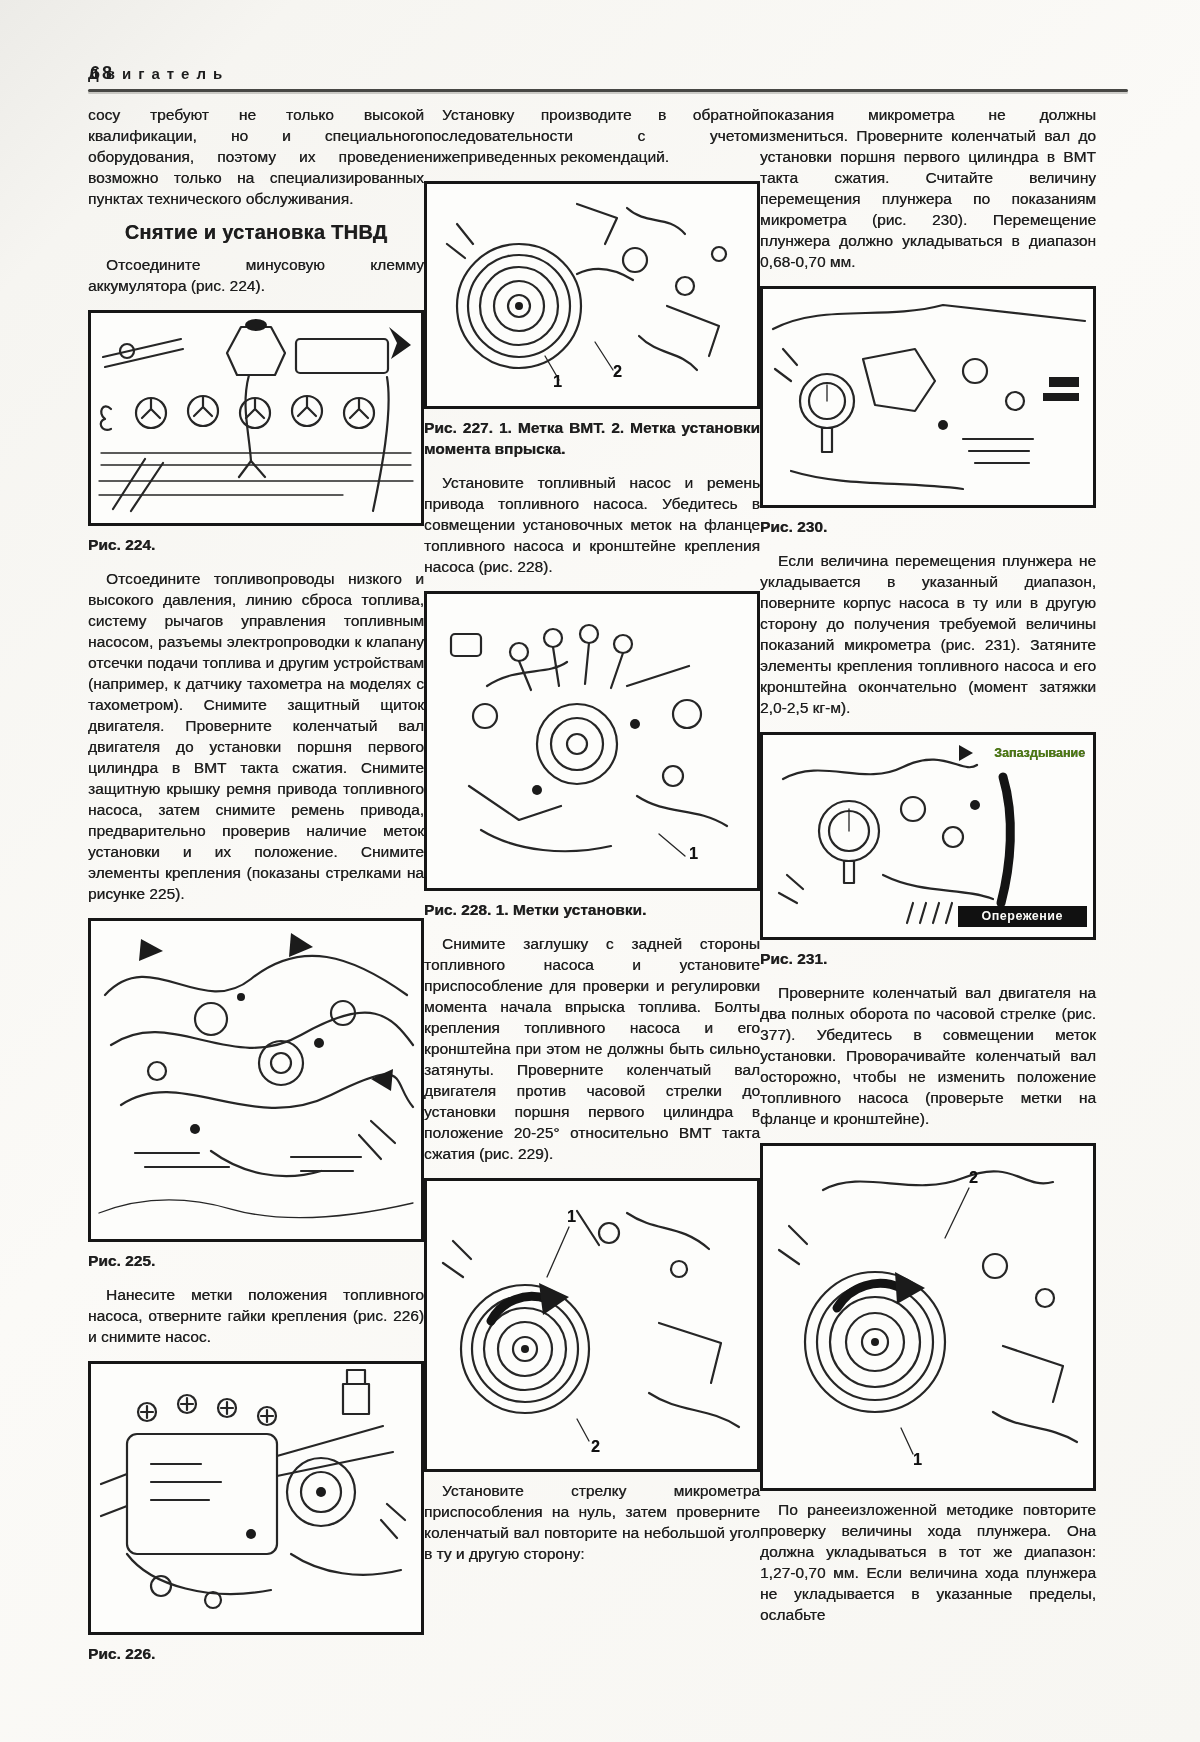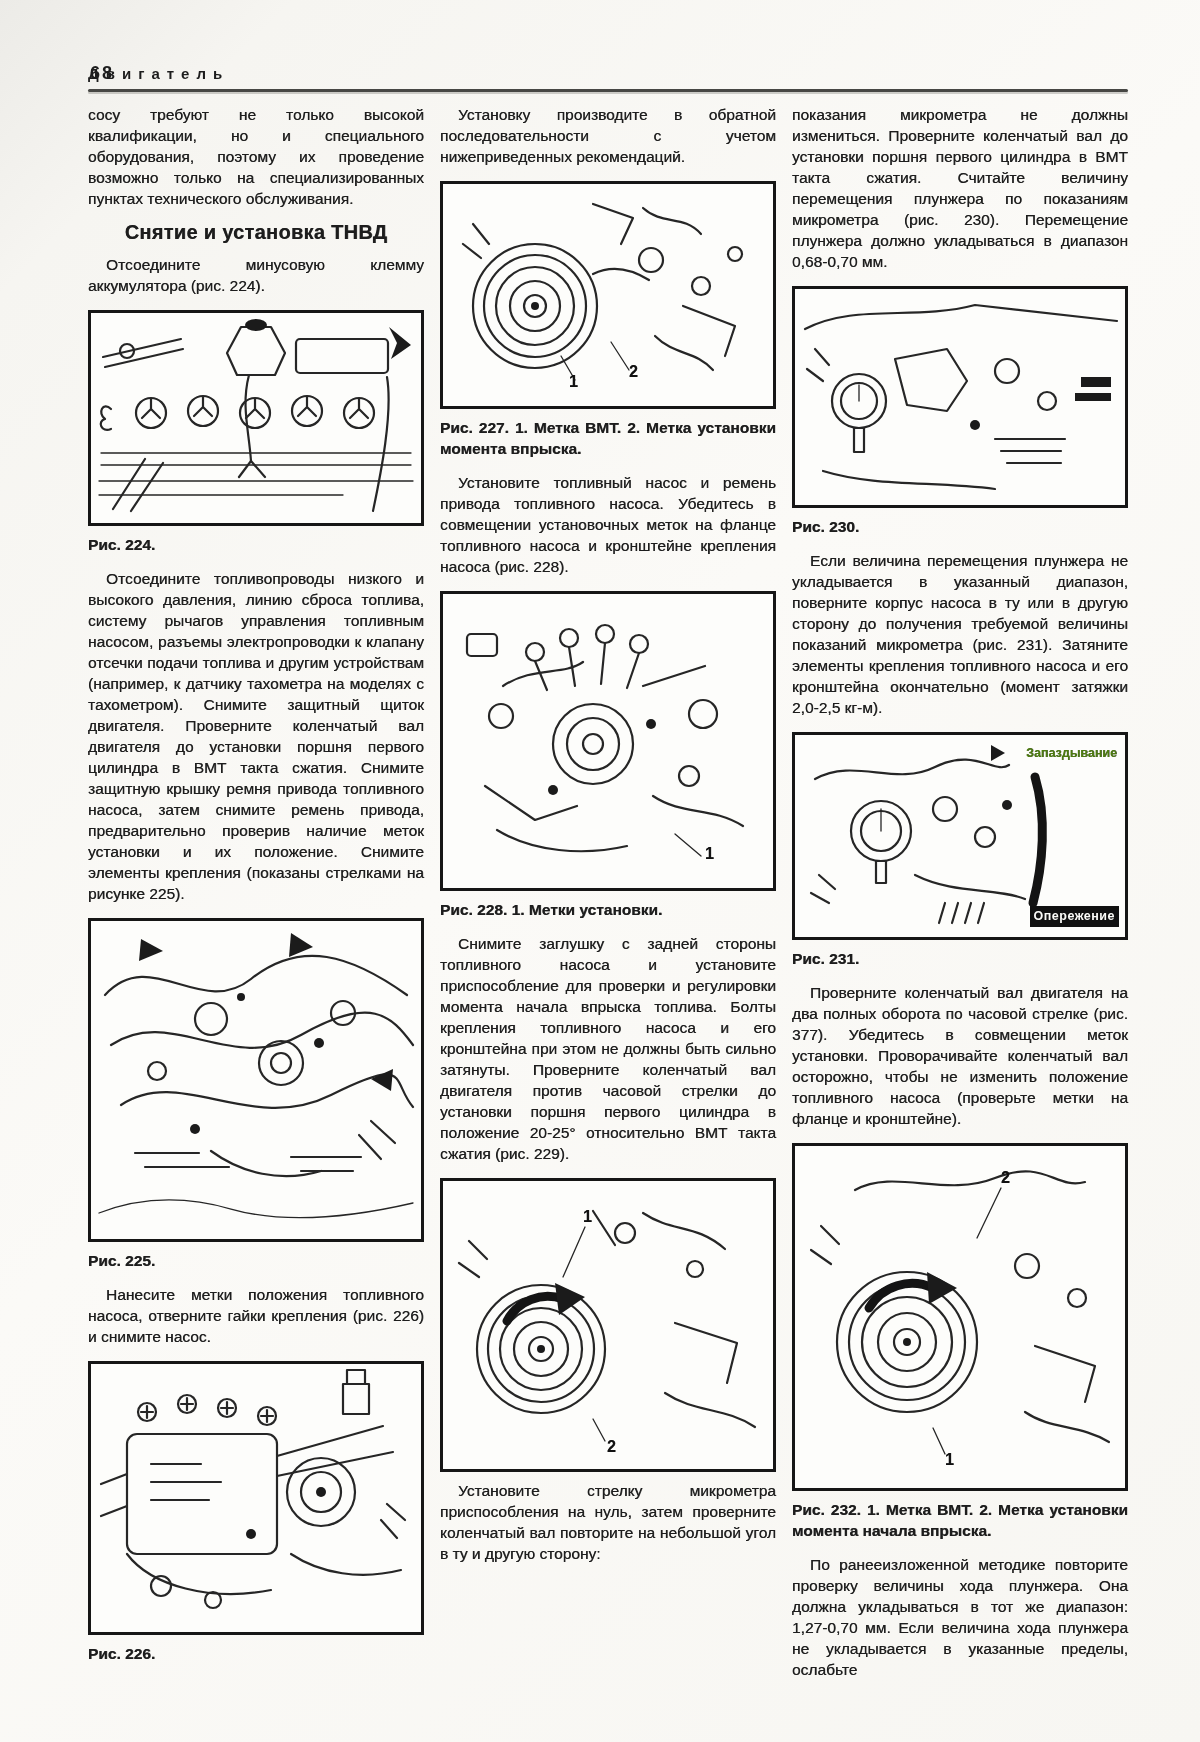--- a/index.html
+++ b/index.html
@@ -11,32 +11,32 @@
   .page{
     position:relative;width:1200px;height:1742px;overflow:hidden;
     background:linear-gradient(135deg,#ecebe7 0%,#f6f5f1 10%,#fbfaf7 45%,#f7f6f2 100%);
     color:#1d1d1d;
   }
   .content{position:absolute;left:88px;top:59px;width:1040px;}
   .hdr{position:relative;height:30px;}
   .pagenum{position:absolute;left:2px;top:4px;font-weight:bold;font-size:18px;letter-spacing:2px;}
   .htitle{position:absolute;left:0;right:0;top:6px;text-align:left;font-weight:bold;font-size:15px;letter-spacing:7px;}
   .rule{height:3px;background:#474744;border-radius:2px;box-shadow:0 2px 0 rgba(70,70,65,.25);}
-  .cols{display:flex;gap:16px;margin-top:12px;}
+  .cols{display:flex;margin-top:12px;}
   .col{width:336px;font-size:15.5px;line-height:21px;text-align:justify;
        text-shadow:.35px 0 0 rgba(25,25,25,.75);}
   .col p{margin:0 0 11px;text-indent:18px;}
   .col p.cont{text-indent:0;}
   h3{font-size:20px;margin:13px 0 11px;text-align:center;text-indent:0;letter-spacing:.3px;}
   figure{margin:14px 0 8px;border:3px solid #161616;background:#fdfdfb;position:relative;padding:0;}
   figure svg{display:block;}
   .figcap{font-weight:bold;margin:0 0 13px;text-align:justify;text-indent:0;}
   .callout{position:absolute;font-weight:bold;font-size:16px;line-height:1;color:#111;}
   .figlabel{position:absolute;font-weight:bold;font-size:12.5px;line-height:1;color:#4d7c0f;white-space:nowrap;}
-  .figlabel.bar{background:#111;color:#fbfbf8;padding:4px 4px 5px;letter-spacing:.5px;}
+  .figlabel.bar{background:#111;color:#fbfbf8;padding:4px 24px 5px;letter-spacing:.5px;}
   svg .ln{fill:none;stroke:#262626;stroke-width:2.2;stroke-linecap:round;stroke-linejoin:round;}
   svg .th{fill:none;stroke:#262626;stroke-width:1.3;stroke-linecap:round;}
   svg .blk{fill:#1b1b1b;stroke:none;}
   svg .thick{fill:none;stroke:#141414;stroke-width:9;stroke-linecap:round;}
 </style>
 </head>
 <body>
 
 <div class="page">
   <div class="content">
@@ -292,20 +292,19 @@
             <circle class="ln" cx="282" cy="152" r="9"></circle>
             <path class="ln" d="M240,200 L300,220 L290,256 M230,266 C256,284 284,278 314,296"></path>
             <path class="th" d="M206,42 L182,92"></path>
             <path class="th" d="M150,308 L138,282"></path>
             <path class="ln" d="M26,80 l18,18 M16,104 l20,14"></path>
             <circle class="blk" cx="196,64" r="0"></circle>
           </svg>
           <span class="callout" style="left:206px;top:24px;">2</span>
           <span class="callout" style="left:150px;top:306px;">1</span>
         </figure>
-        <div class="figcap">Рис. 232. 1. Метка ВМТ. 2. Метка установки момента начала впрыска.</div>
 
         <p>По ранееизложенной методике повторите проверку величины хода плунжера. Она должна укладываться в тот же диапазон: 1,27-0,70 мм. Если величина хода плунжера не укладывается в указанные пределы, ослабьте</p>
       </div>
 
     </div>
   </div>
 </div>
 
 </body></html>

